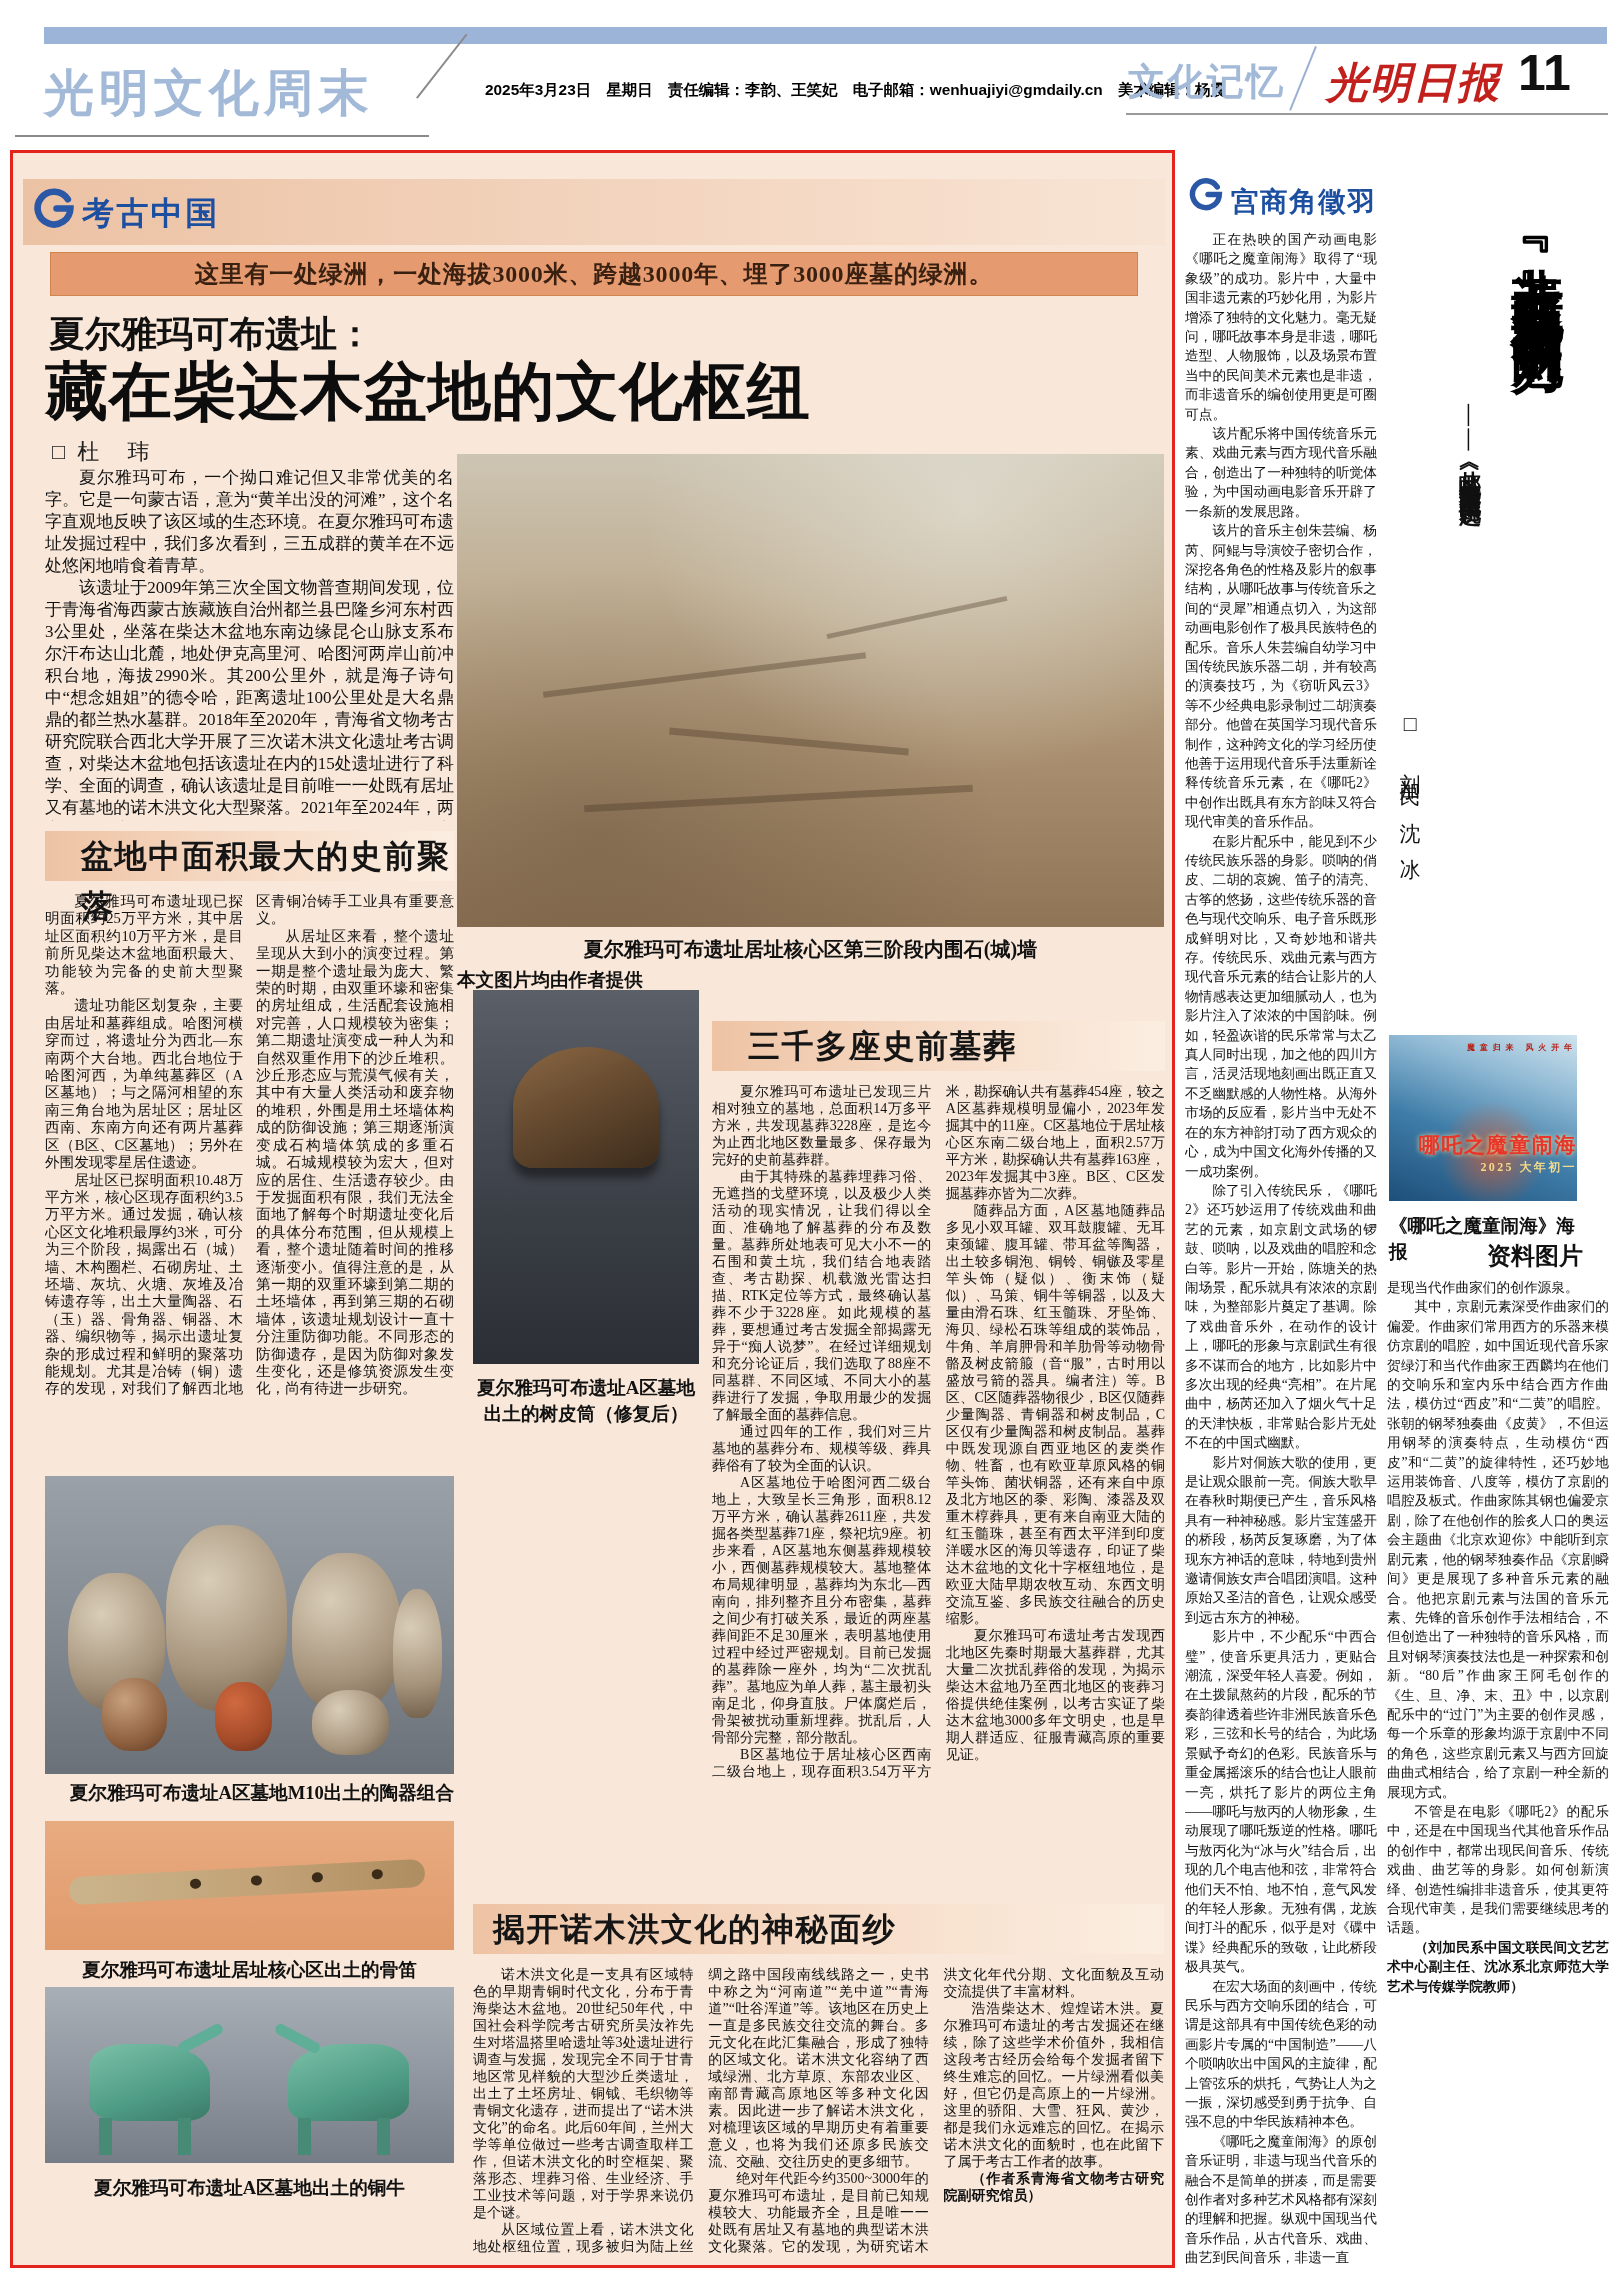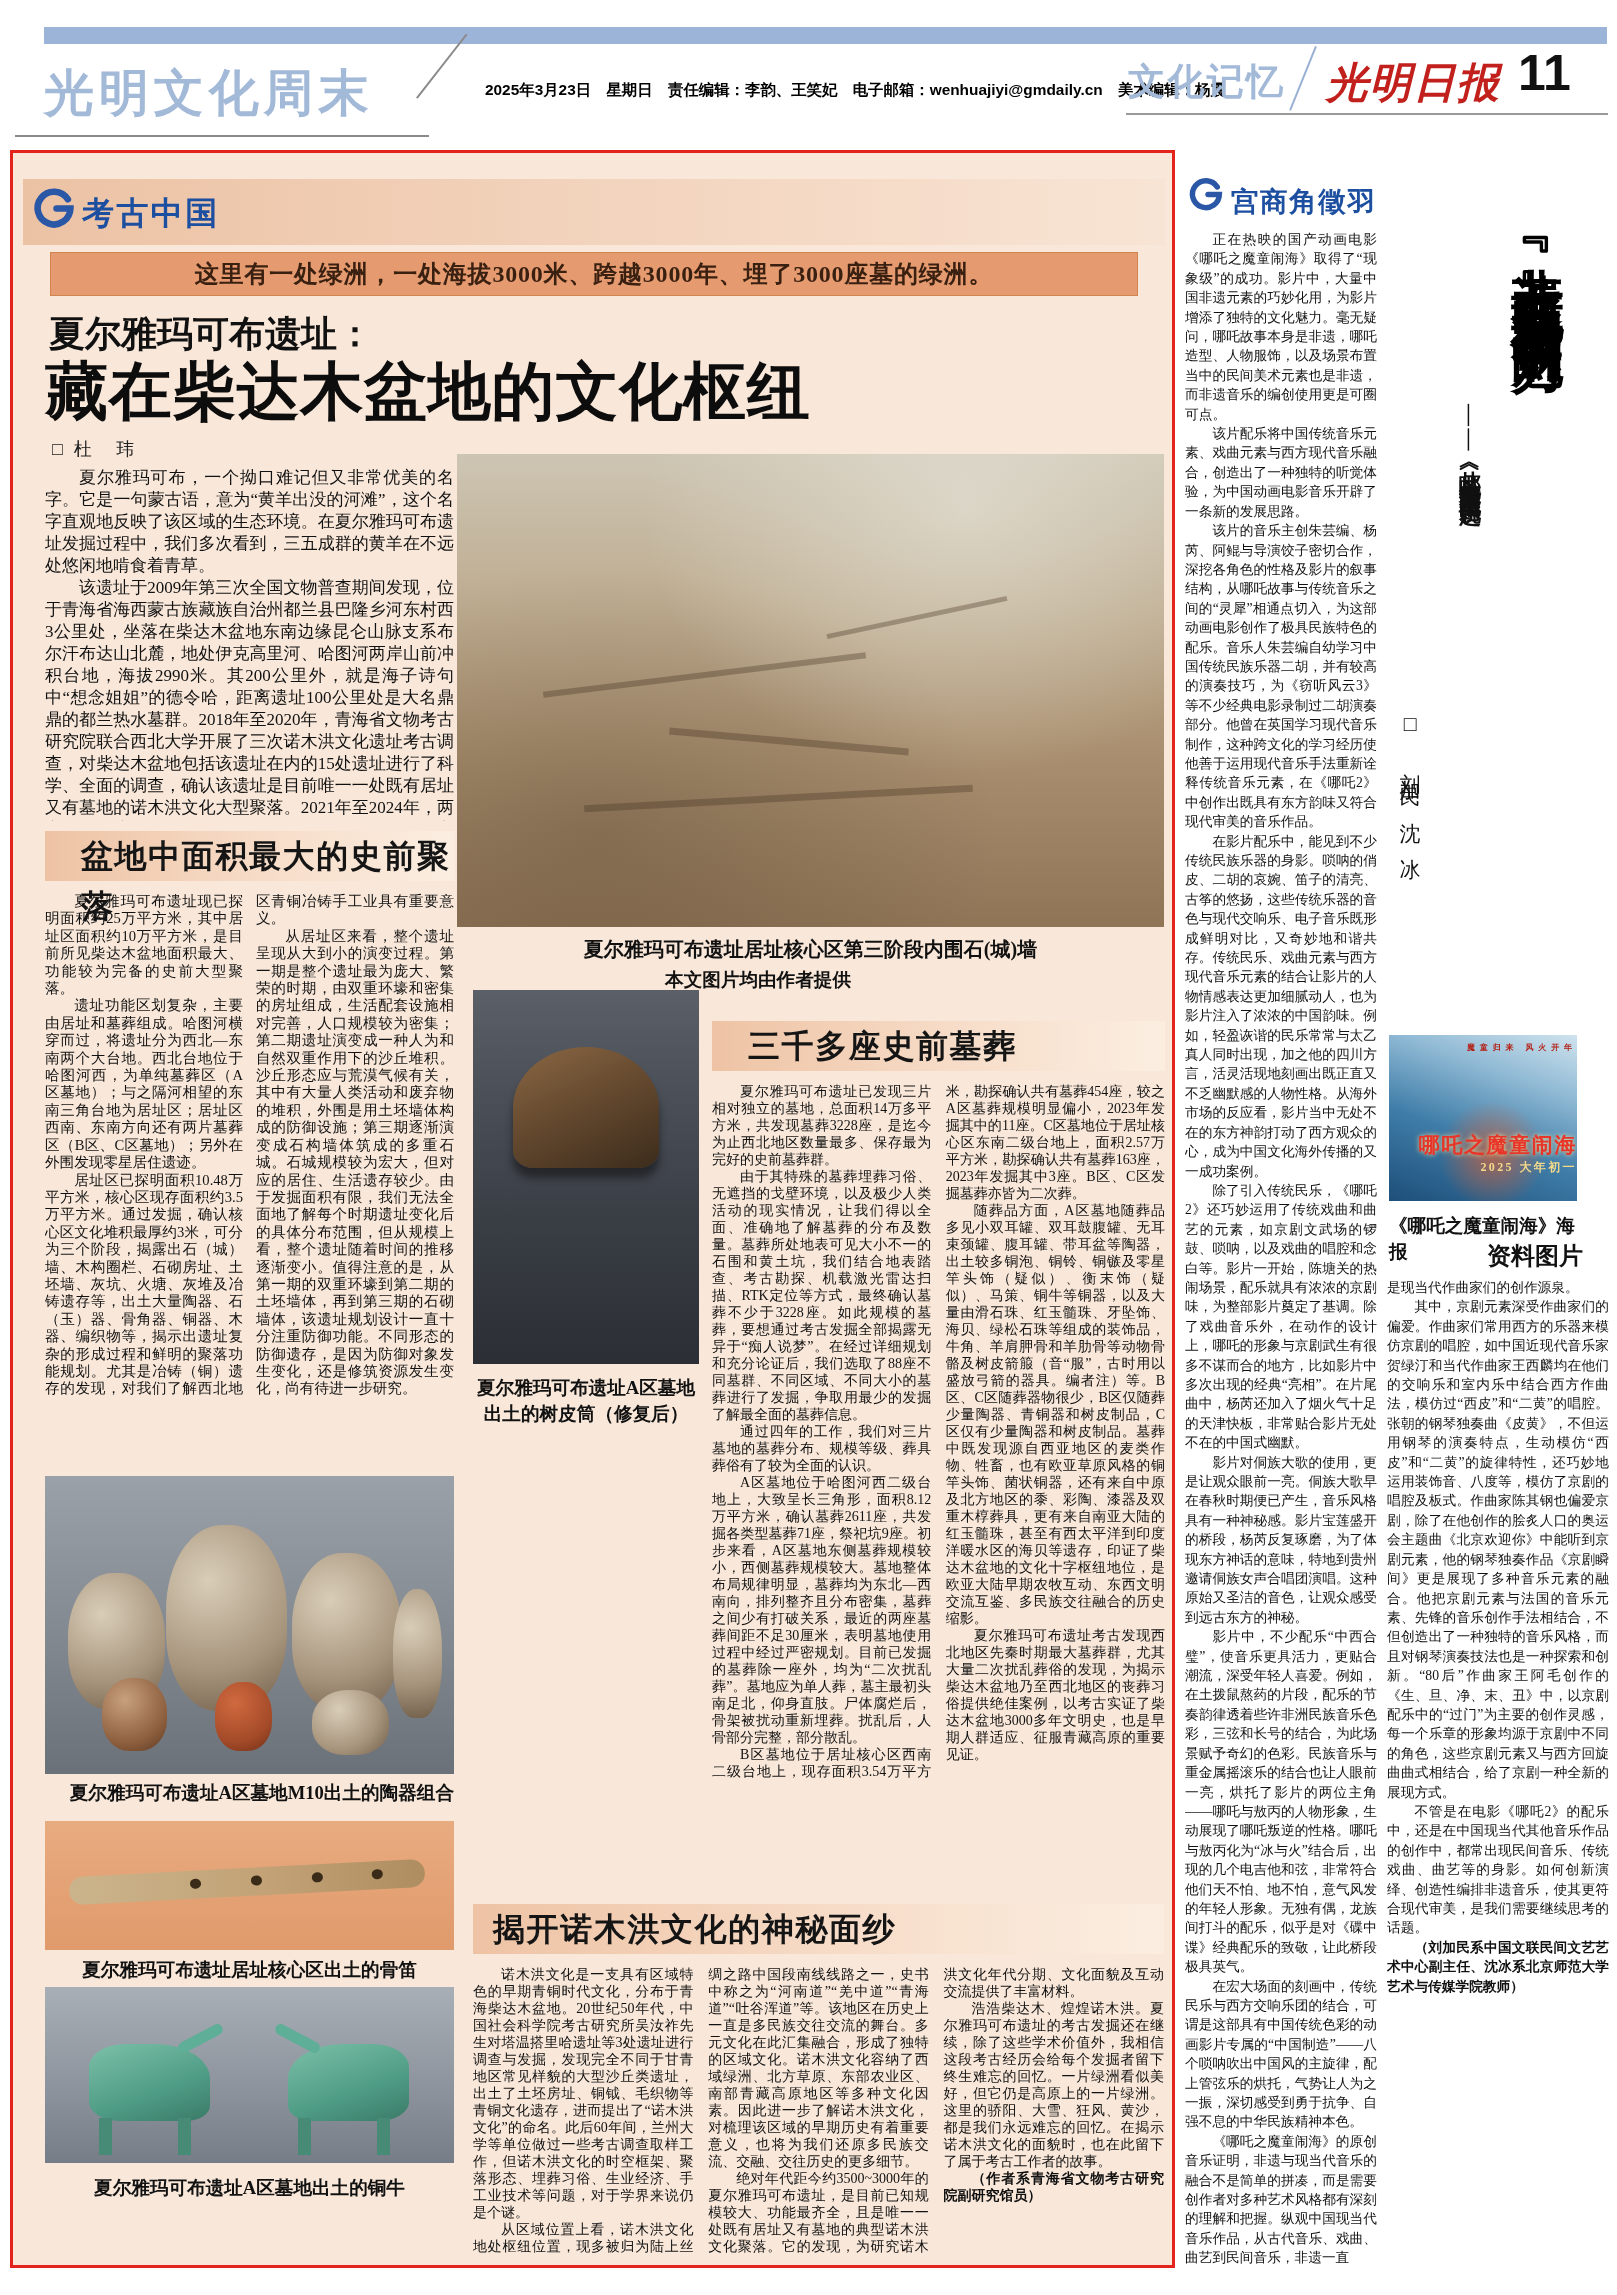--- a/index.html
+++ b/index.html
@@ -19,21 +19,21 @@
   .hdr-rule-right{left:1126px;top:113px;width:482px;height:1.6px;background:#9a9a9a;}
   
   .redbox{left:9.7px;top:150px;width:1165px;height:2118px;border:3.2px solid #e2241d;background:#f9e8da;box-sizing:border-box;}
   .col-banner{left:22.6px;top:179px;width:1142px;height:66px;background:linear-gradient(90deg,#ecc2a4 0%,#f3d5bf 55%,#f8e4d4 100%);}
   .gm-logo{left:31px;top:186px;}
   .banner-label{left:82px;top:192px;font-size:32px;font-weight:800;color:#1d4fa1;letter-spacing:2.4px;}
   .tagline{left:50px;top:252px;width:1088px;height:44px;background:#e59a6f;border:0.8px solid #d0854f;box-sizing:border-box;
            font-size:24px;font-weight:700;color:#3a2010;text-align:center;line-height:42px;letter-spacing:0.8px;}
   .kicker{left:49px;top:310px;font-size:36px;font-weight:800;color:#111;}
   .headline{left:45px;top:349px;font-size:63px;font-weight:900;color:#0d0d0d;letter-spacing:0.8px;}
-  .byline{left:52px;top:437px;font-size:18px;color:#222;letter-spacing:3.2px;}
+  .byline{left:52px;top:437px;font-size:22px;color:#222;letter-spacing:3.2px;}
   .intro{left:45px;top:467px;width:409px;height:354px;font-size:17px;line-height:22px;text-align:justify;overflow:hidden;}
   .intro p,.colflow p{margin:0;text-indent:2em;}
   
   .sec-hd{background:linear-gradient(90deg,#eec3a4 0%,#f7ddc9 55%,#fbeee1 100%);font-size:32px;font-weight:900;color:#151515;
           letter-spacing:1.6px;line-height:50px;padding-left:36px;box-sizing:border-box;}
   .sec1-hd{left:45px;top:831px;width:409px;height:50px;}
   .sec2-hd{left:712px;top:1021px;width:453px;height:50px;}
   .sec3-hd{left:473px;top:1904px;width:691px;height:50px;padding-left:20px;}
   .colflow{text-align:justify;overflow:hidden;}
   .sec1-body{left:45px;top:893px;width:409px;height:572px;column-count:2;column-gap:13px;font-size:14.6px;line-height:17.4px;}
@@ -45,21 +45,21 @@
   .photo-main{left:457px;top:454px;width:707px;height:473px;
      background:radial-gradient(ellipse at 72% 12%,rgba(235,235,225,.55),transparent 45%),
                 radial-gradient(ellipse at 20% 80%,rgba(60,45,30,.25),transparent 50%),
                 linear-gradient(180deg,#cdc5b3 0%,#beac90 32%,#aa9070 62%,#8f7456 100%);}
   .ruin{position:absolute;background:rgba(70,52,34,.35);}
   .r1{left:12%;top:46%;width:46%;height:5.7px;transform:rotate(-7deg);}
   .r2{left:30%;top:60%;width:34%;height:6.5px;transform:rotate(5deg);}
   .r3{left:52%;top:34%;width:26%;height:4.9px;transform:rotate(-12deg);}
   .r4{left:18%;top:72%;width:55%;height:7.3px;transform:rotate(-3deg);}
   .main-cap{left:457px;top:936px;width:707px;text-align:center;font-size:20px;font-weight:700;}
-  .main-credit{left:457px;top:967px;width:602px;text-align:center;font-size:18.6px;font-weight:700;}
+  .main-credit{left:457px;top:967px;width:602px;text-align:left;font-size:18.6px;font-weight:700;}
   .photo-helmet{left:473px;top:990px;width:226px;height:374px;background:linear-gradient(180deg,#5a5f68 0%,#3a3e45 60%,#2b2f35 100%);}
   .helmet{position:absolute;left:40px;top:57px;width:146px;height:121px;border-radius:50% 50% 14% 14%;
           background:linear-gradient(155deg,#8a6743 0%,#5f452c 55%,#3c2c1c 100%);box-shadow:0 9.7px 8px rgba(0,0,0,.45);}
   .helmet-flap{position:absolute;left:63px;top:162px;width:105px;height:154px;border-radius:9.7px 40% 45% 30%;
           background:linear-gradient(200deg,#6b4f33 0%,#473categories 0,#47331f 60%,#2e2114 100%);}
   .helmet-cap1{left:473px;top:1375px;width:226px;text-align:center;font-size:18.6px;font-weight:700;}
   .helmet-cap2{left:473px;top:1401px;width:226px;text-align:center;font-size:18.6px;font-weight:700;}
   .photo-pots{left:45px;top:1476px;width:409px;height:298px;background:linear-gradient(180deg,#9ba1a9 0%,#82888f 55%,#6b7179 100%);}
   .pot{position:absolute;border-radius:46% 46% 42% 42%;background:radial-gradient(circle at 35% 30%,#d9cdb8,#a6937b 60%,#6f5d49 100%);}
   .p1{left:22.6px;top:97px;width:97px;height:137px;}

